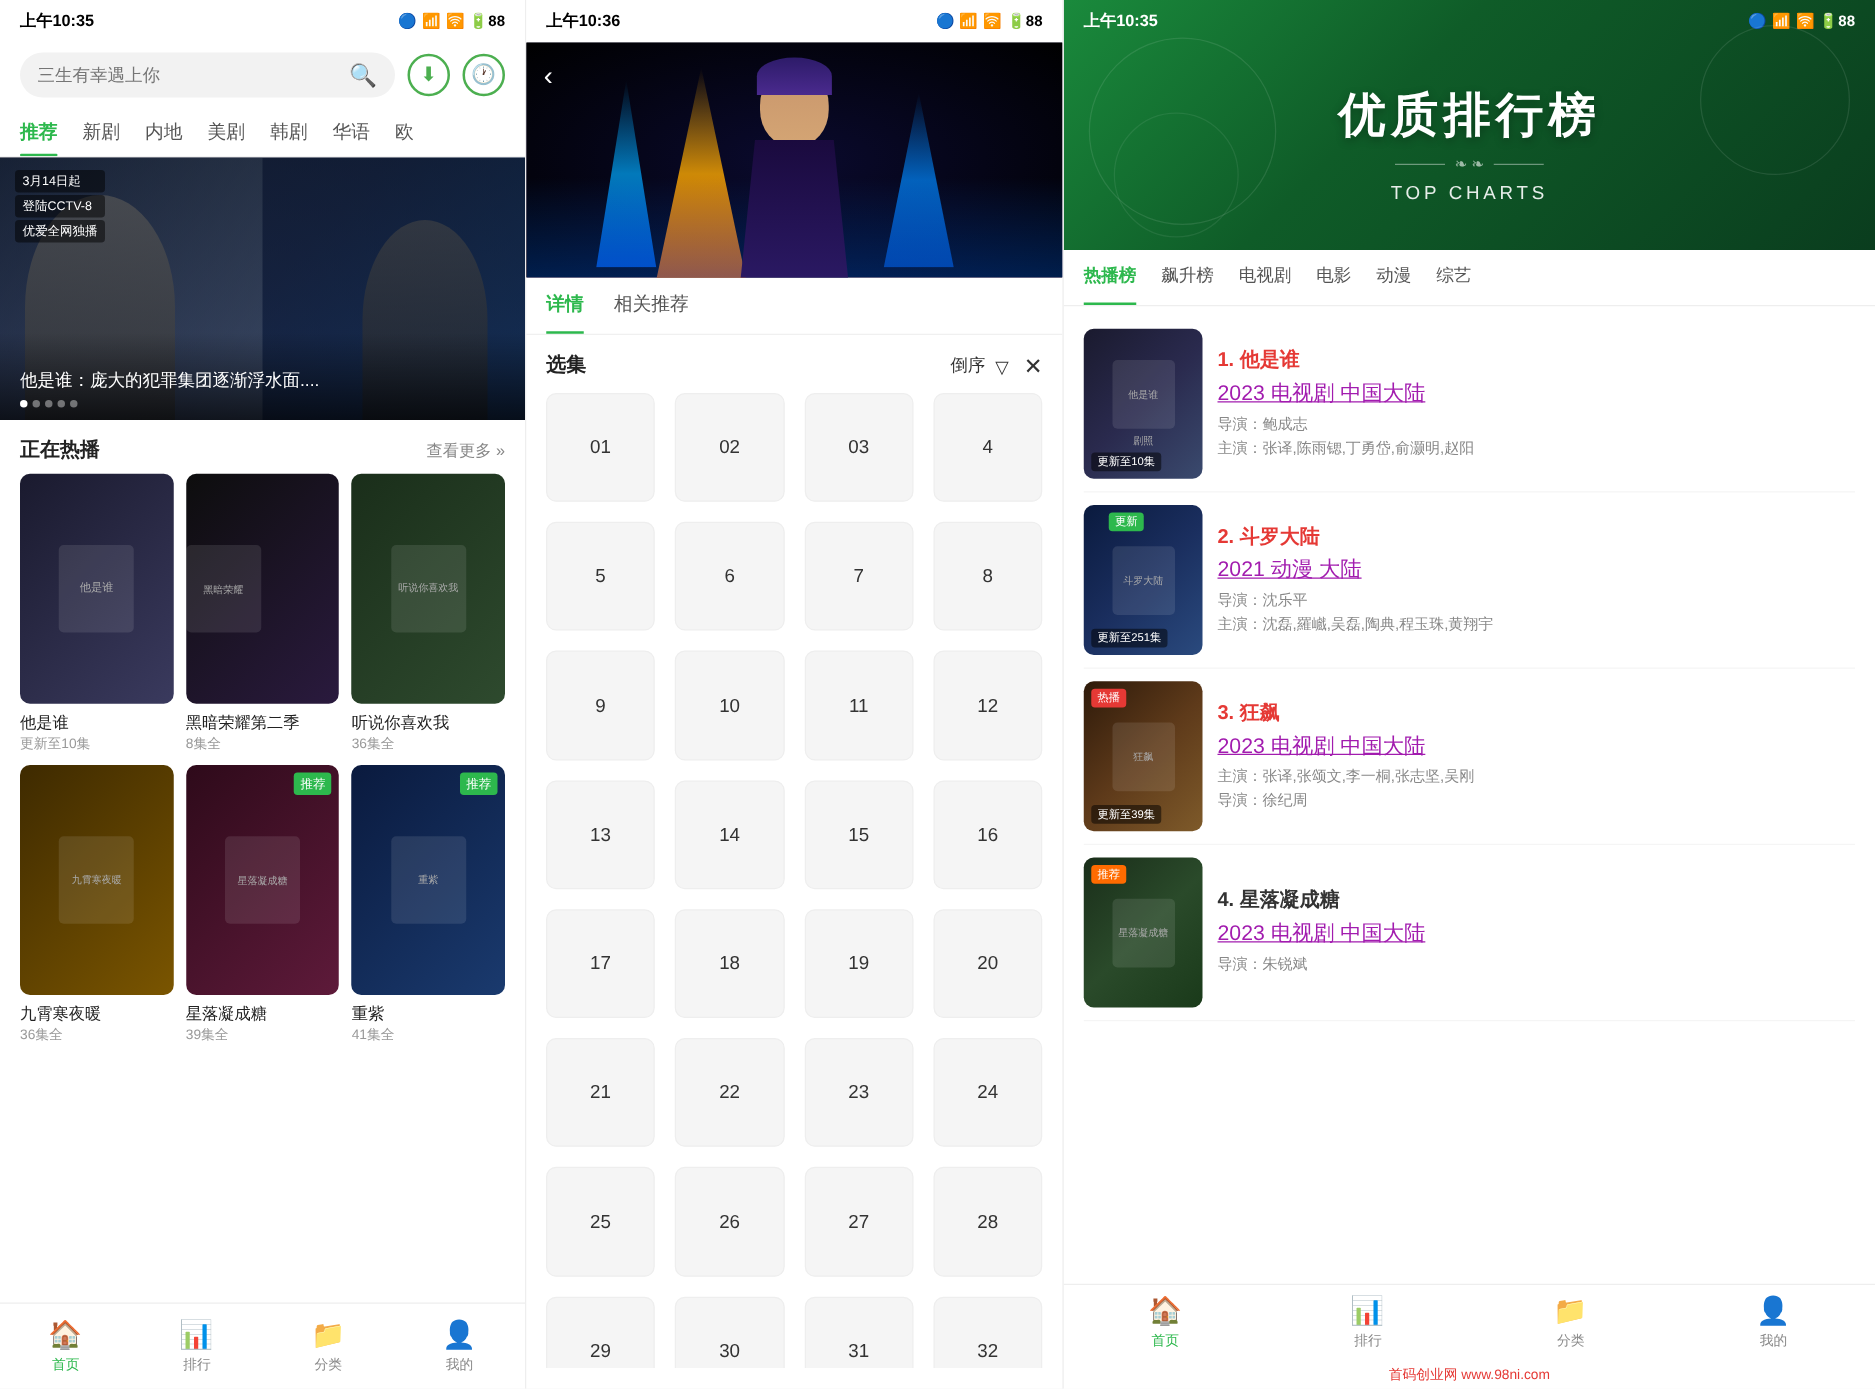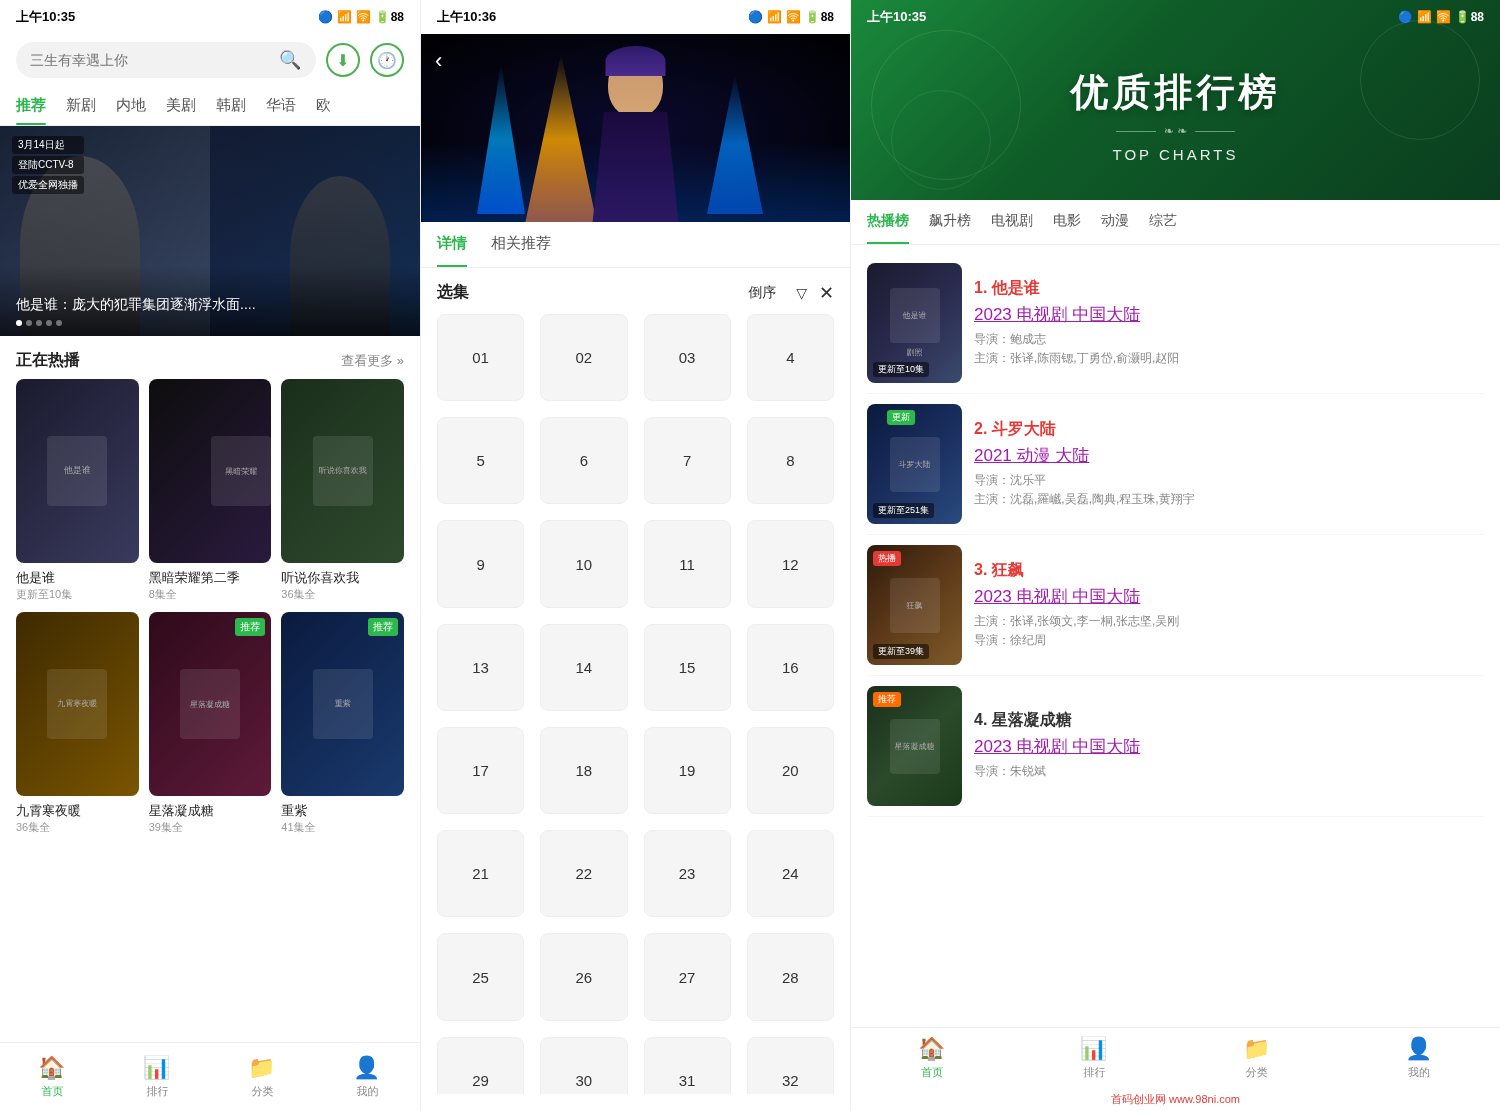--- a/index.html
+++ b/index.html
@@ -295,21 +295,21 @@
     }
     .mid-episodes-title { font-size: 16px; font-weight: 700; color: #222; }
     .mid-episodes-controls {
       display: flex;
       align-items: center;
       gap: 12px;
     }
     .mid-sort-btn {
       display: flex;
       align-items: center;
-      gap: 20px;
+      gap: 8px;
       font-size: 14px;
       color: #333;
       cursor: pointer;
     }
     .mid-close-btn { font-size: 18px; color: #333; cursor: pointer; }
 
     .episodes-grid {
       display: grid;
       grid-template-columns: repeat(4, 1fr);
       gap: 16px;
@@ -556,21 +556,21 @@
         <div style="width:100%;height:100%;display:flex;align-items:center;justify-content:center;">
           <div style="width:60px;height:70px;background:rgba(255,255,255,0.1);border-radius:4px;display:flex;align-items:center;justify-content:center;color:#aaa;font-size:9px;text-align:center;">他是谁</div>
         </div>
       </div>
       <div class="drama-name">他是谁</div>
       <div class="drama-ep">更新至10集</div>
     </div>
 
     <div class="drama-item">
       <div class="drama-thumb thumb-2">
-        <div style="width:100%;height:100%;display:flex;align-items:center;justify-content:flex-end;">
+        <div style="width:100%;height:100%;display:flex;align-items:center;justify-content:flex-start;">
           <div style="width:60px;height:70px;background:rgba(255,255,255,0.1);border-radius:4px;display:flex;align-items:center;justify-content:center;color:#aaa;font-size:8px;text-align:center;">黑暗荣耀</div>
         </div>
       </div>
       <div class="drama-name">黑暗荣耀第二季</div>
       <div class="drama-ep">8集全</div>
     </div>
 
     <div class="drama-item">
       <div class="drama-thumb thumb-3">
         <div style="width:100%;height:100%;display:flex;align-items:center;justify-content:center;">

